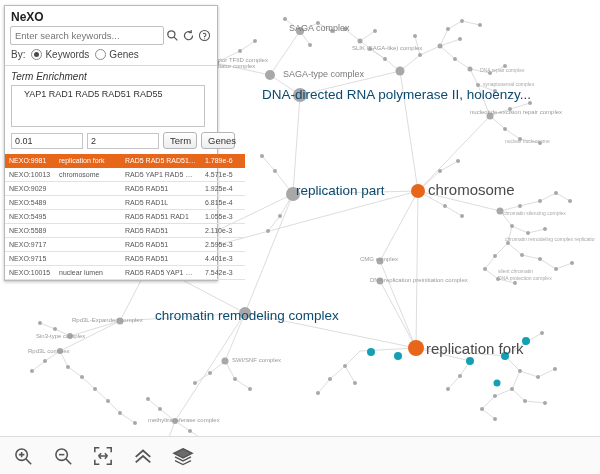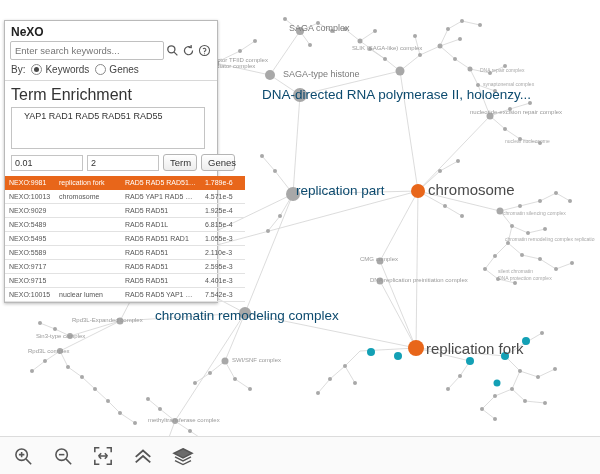--- a/index.html
+++ b/index.html
@@ -33,21 +33,21 @@
   }
   .label-xl { font-size: 15px; color: #4a4a4a; }
   .label-lg { font-size: 13.5px; color: #0c4a6e; }
   .label-md { font-size: 9px; color: #7a7a7a; }
   .label-sm { font-size: 6px; color: #999; }
   .label-xs { font-size: 5px; color: #a8a8a8; }
 
   
   #side-panel {
     position: absolute;
-    left: 4px; top: 20px;
+    left: 4px; top: 5px;
     width: 212px;
     background: #ffffff;
     border: 1px solid #b9b9b9;
     box-shadow: 0 1px 3px rgba(0,0,0,0.25);
     font-size: 11px;
   }
   #panel-title {
     padding: 4px 6px 2px 6px;
     font-size: 12px;
     font-weight: bold;
@@ -101,22 +101,23 @@
     width: 5px; height: 5px;
     border-radius: 50%;
     background: #4a4a4a;
   }
   .section-sep {
     border-top: 1px solid #d8d8d8;
     margin: 0;
   }
   #term-enrichment-title {
     padding: 5px 2px 3px 6px;
-    font-size: 16px;
+    font-size: 10px;
     color: #333;
+    font-style: italic;
   }
   #gene-textarea {
     display: block;
     margin: 0 6px 5px 6px;
     width: 194px;
     height: 42px;
     border: 1px solid #c4c4c4;
     font-size: 9px;
     padding: 3px 12px;
     box-sizing: border-box;
@@ -405,21 +406,21 @@
       <circle cx="418" cy="180" r="7"></circle>
     </g>
   </svg>
 
   <div>
     <div class="node-label label-md" style="left:289px; top:12px;">SAGA complex</div>
     <div class="node-label label-sm" style="left:352px; top:34px;">SLIK (SAGA-like) complex</div>
     <div class="node-label label-sm" style="left:470px; top:98px;">nucleotide-excision repair complex</div>
     <div class="node-label label-sm" style="left:178px; top:46px;">transcription factor TFIID complex</div>
     <div class="node-label label-sm" style="left:208px; top:52px;">mediator complex</div>
-    <div class="node-label label-md" style="left:283px; top:58px;">SAGA-type histone</div>
+    <div class="node-label label-md" style="left:283px; top:58px;">SAGA-type complex</div>
     <div class="node-label label-xs" style="left:480px; top:56px;">DNA repair complex</div>
     <div class="node-label label-xs" style="left:483px; top:70px;">synaptonemal complex</div>
     <div class="node-label label-xs" style="left:505px; top:127px;">nuclear nucleosome</div>
     <div class="node-label label-lg" style="left:262px; top:76px;">DNA-directed RNA polymerase II, holoenzy...</div>
     <div class="node-label label-lg" style="left:296px; top:172px;">replication part</div>
     <div class="node-label label-xl" style="left:428px; top:170px;">chromosome</div>
     <div class="node-label label-xs" style="left:503px; top:199px;">chromatin silencing complex</div>
     <div class="node-label label-xs" style="left:505px; top:225px;">chromatin remodeling complex replicatio</div>
     <div class="node-label label-sm" style="left:72px; top:188px;">transcription factor complex</div>
     <div class="node-label label-sm" style="left:58px; top:203px;">H4/H2A histone acetyltransferase complex</div>

